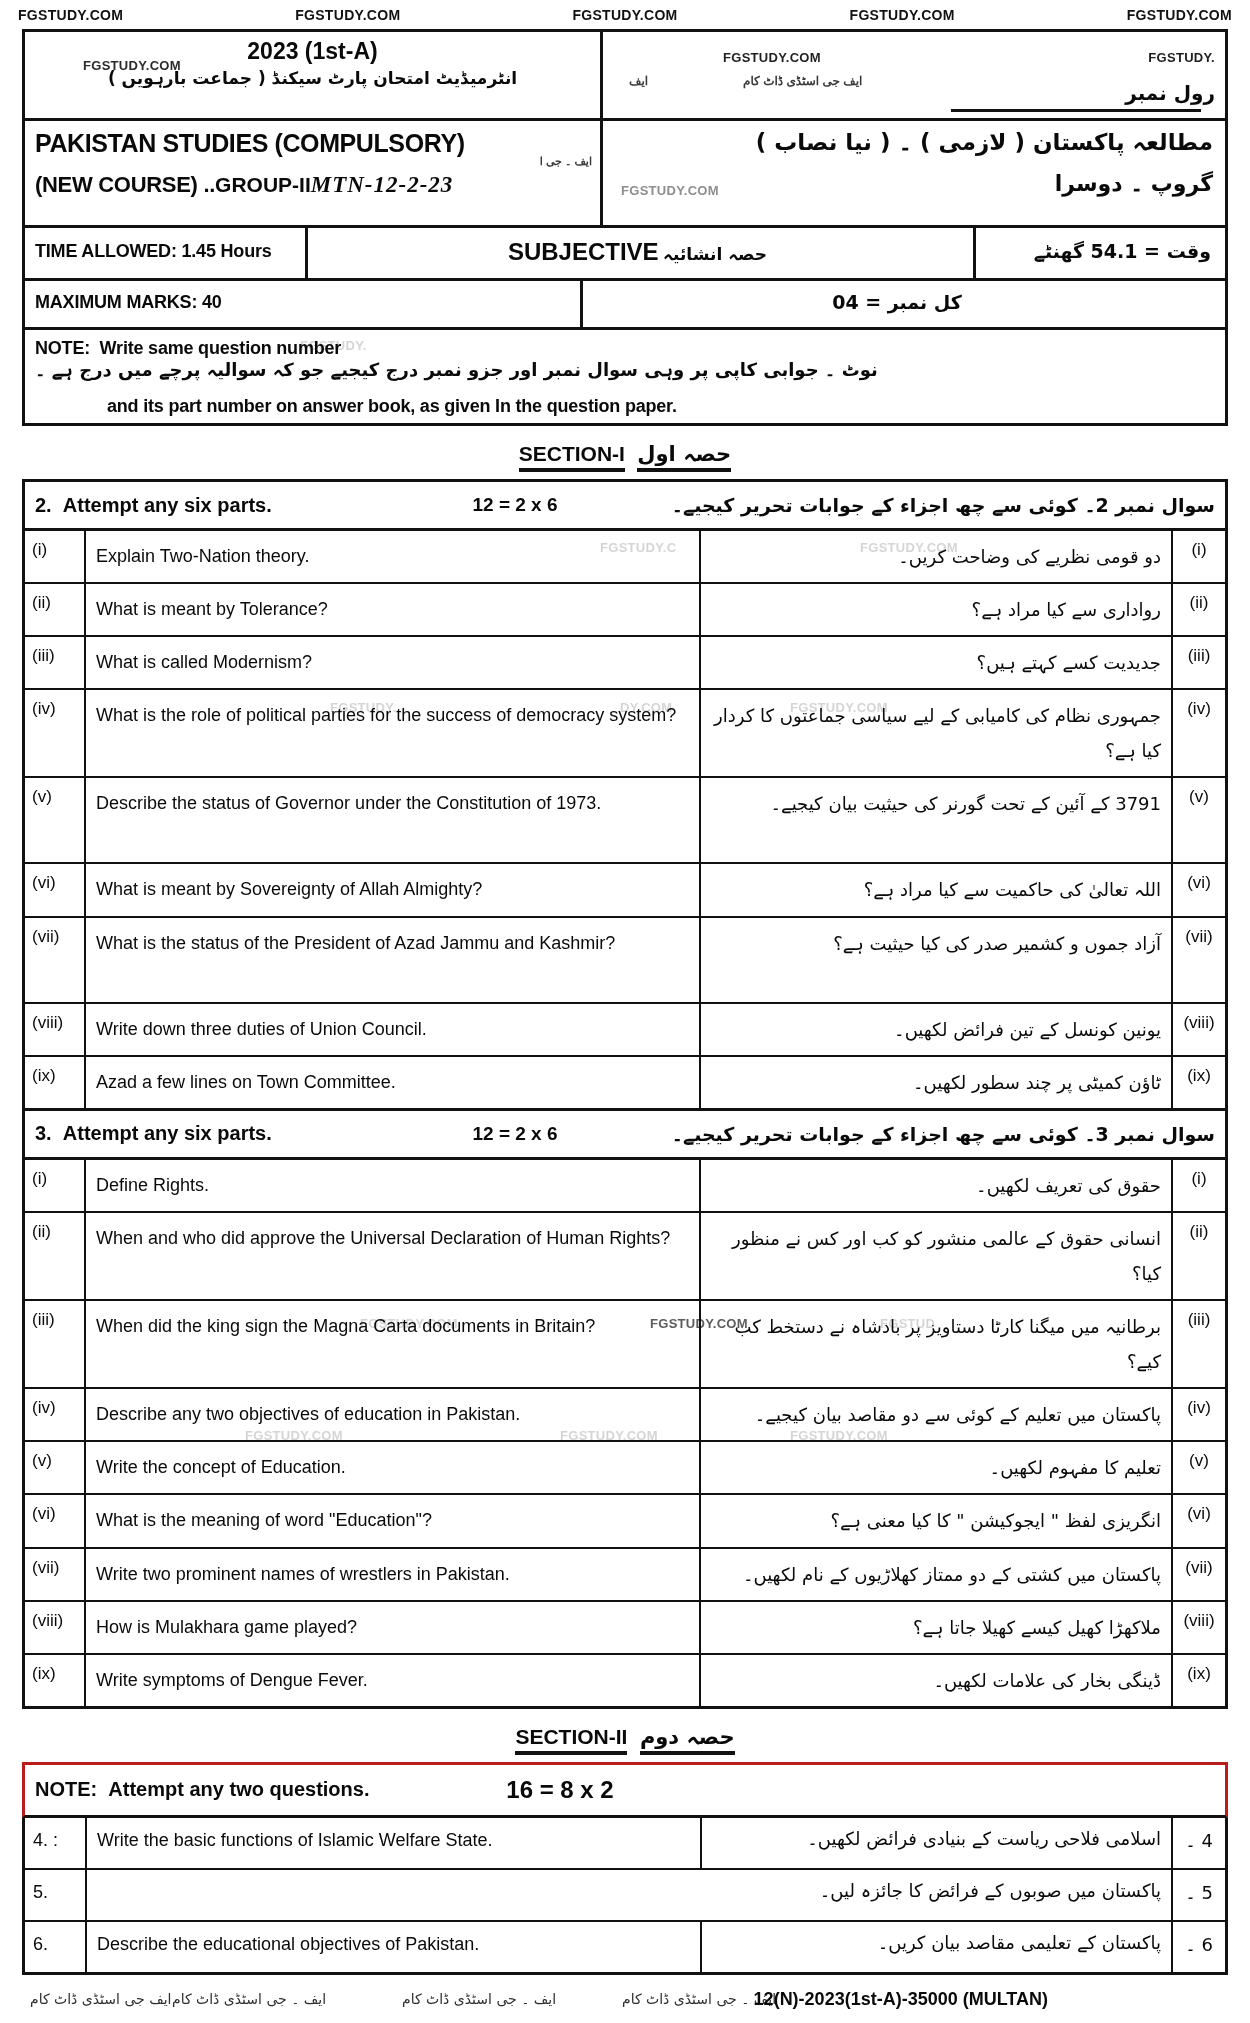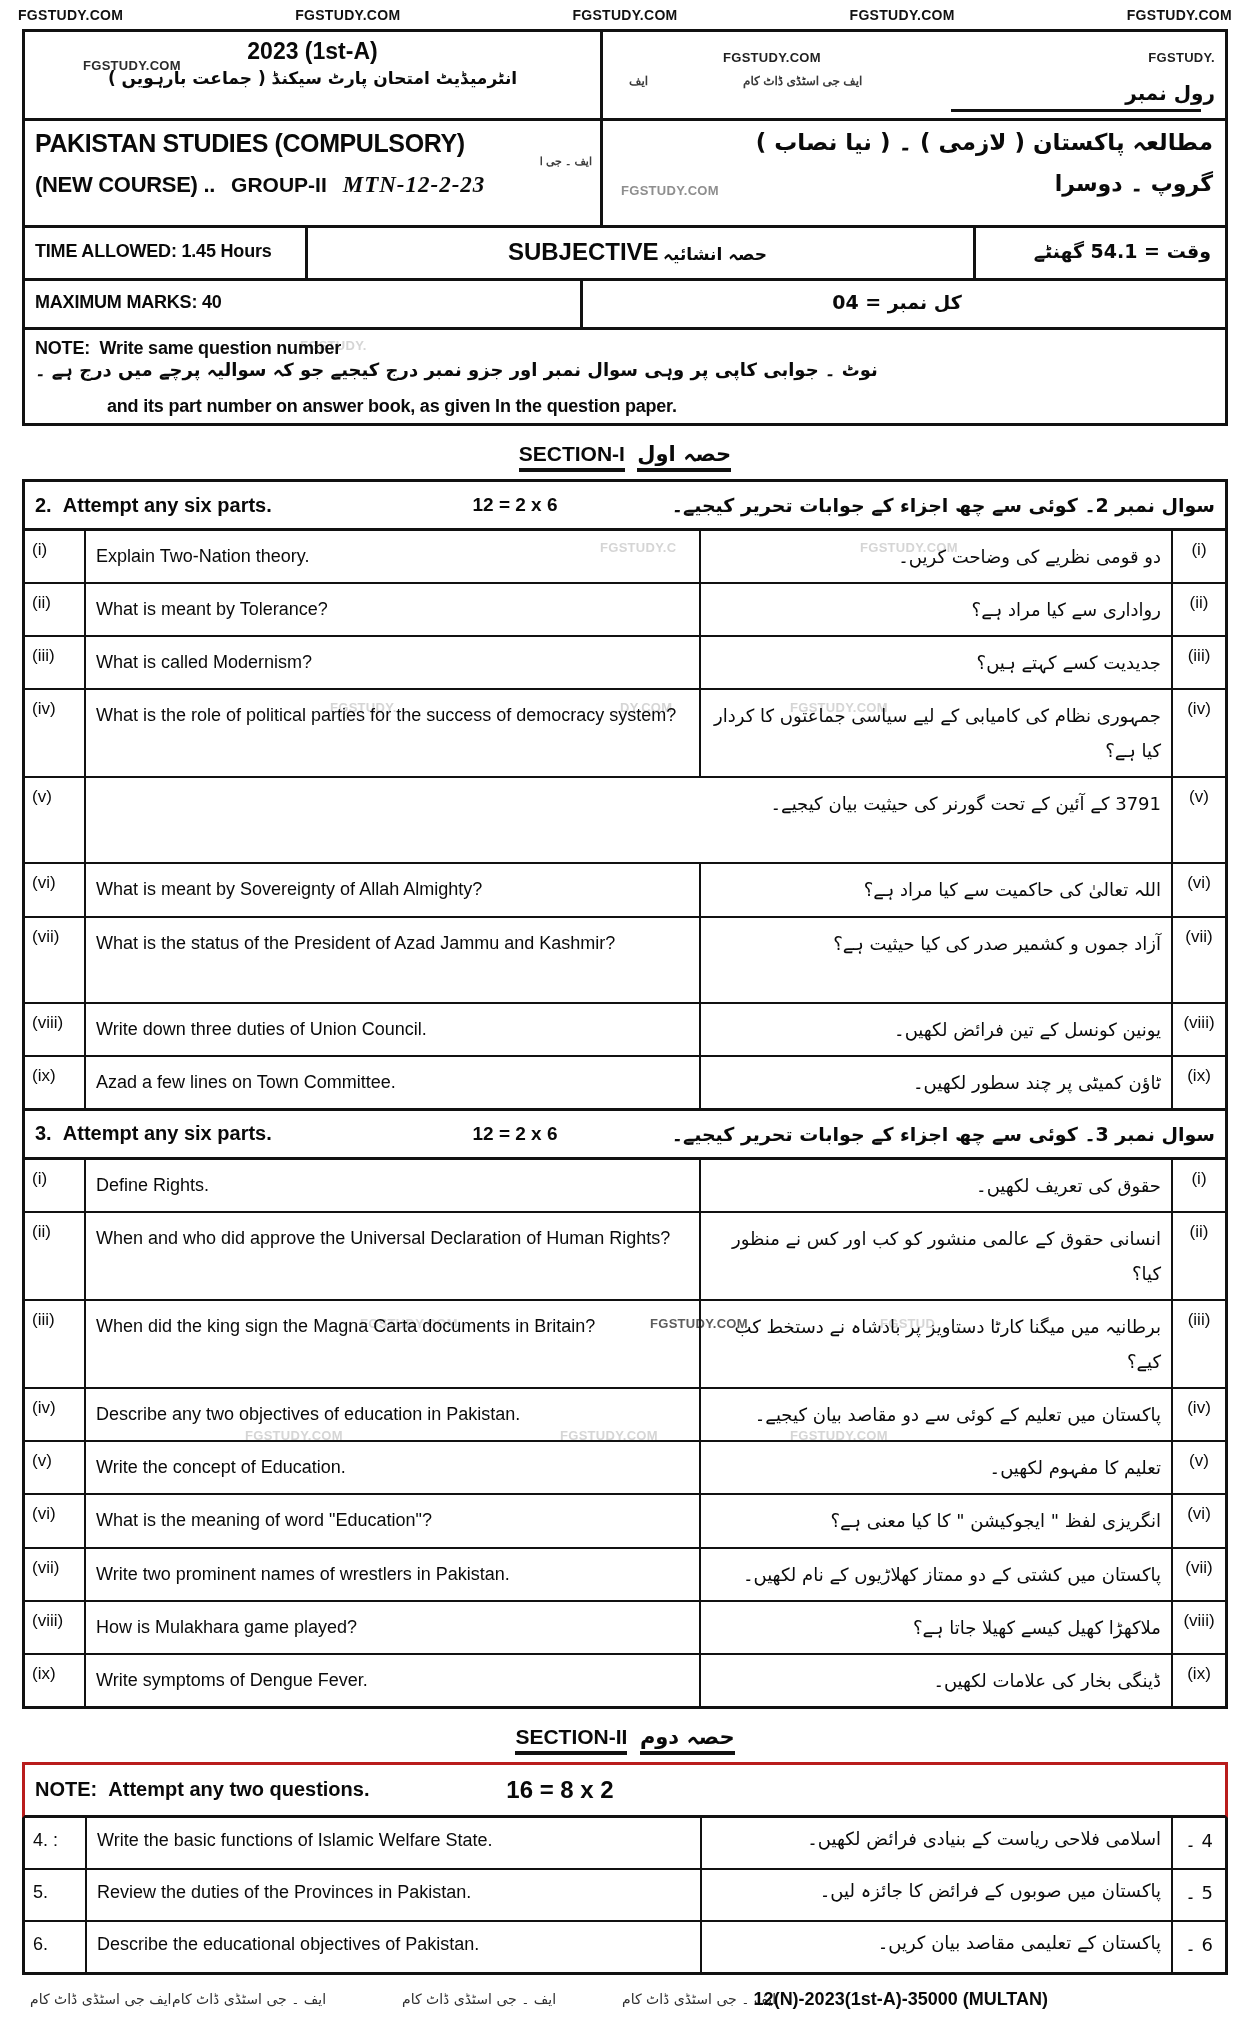--- a/index.html
+++ b/index.html
@@ -84,21 +84,20 @@
   .hdr-l-bot { height: 96px; padding: 6px 10px 0 10px; position: relative; }
   .subj {
     font-size: 25px;
     font-weight: bold;
     letter-spacing: -.4px;
     margin-top: 2px;
   }
   .course-line {
     display: flex;
     align-items: baseline;
-    gap: 16px;
     margin-top: 14px;
   }
   .course { font-size: 22px; font-weight: bold; letter-spacing: -.3px; }
   .grp { font-size: 21px; font-weight: bold; }
   .hand {
     font-family: "Liberation Serif", serif;
     font-size: 23px;
     font-style: italic;
     font-weight: bold;
     letter-spacing: 1px;
@@ -409,20 +408,21 @@
 
     <div class="qrow tall">
       <span class="q-num">(iv)</span>
       <span class="q-en">What is the role of political parties for the success of democracy system?</span>
       <span class="q-ur urdu">جمہوری نظام کی کامیابی کے لیے سیاسی جماعتوں کا کردار کیا ہے؟</span>
       <span class="q-unum">(iv)</span>
     </div>
 
     <div class="qrow tall">
       <span class="q-num">(v)</span>
+      <span class="q-en">Describe the status of Governor under the Constitution of 1973.</span>
       <span class="q-ur urdu">1973 کے آئین کے تحت گورنر کی حیثیت بیان کیجیے۔</span>
       <span class="q-unum">(v)</span>
     </div>
 
     <div class="qrow short">
       <span class="q-num">(vi)</span>
       <span class="q-en">What is meant by Sovereignty of Allah Almighty?</span>
       <span class="q-ur urdu">اللہ تعالیٰ کی حاکمیت سے کیا مراد ہے؟</span>
       <span class="q-unum">(vi)</span>
     </div>
@@ -540,21 +540,20 @@
 
   <div class="s2table">
     <div class="s2row">
       <span class="s2-num">4. :</span>
       <span class="s2-q">Write the basic functions of Islamic Welfare State.</span>
       <span class="s2-qu urdu">اسلامی فلاحی ریاست کے بنیادی فرائض لکھیں۔</span>
       <span class="s2-unum urdu">4 ۔</span>
     </div>
     <div class="s2row">
       <span class="s2-num">5.</span>
-      <span class="s2-q">Review the duties of the Provinces in Pakistan.</span>
       <span class="s2-qu urdu">پاکستان میں صوبوں کے فرائض کا جائزہ لیں۔</span>
       <span class="s2-unum urdu">5 ۔</span>
     </div>
     <div class="s2row">
       <span class="s2-num">6.</span>
       <span class="s2-q">Describe the educational objectives of Pakistan.</span>
       <span class="s2-qu urdu">پاکستان کے تعلیمی مقاصد بیان کریں۔</span>
       <span class="s2-unum urdu">6 ۔</span>
     </div>
   </div>

